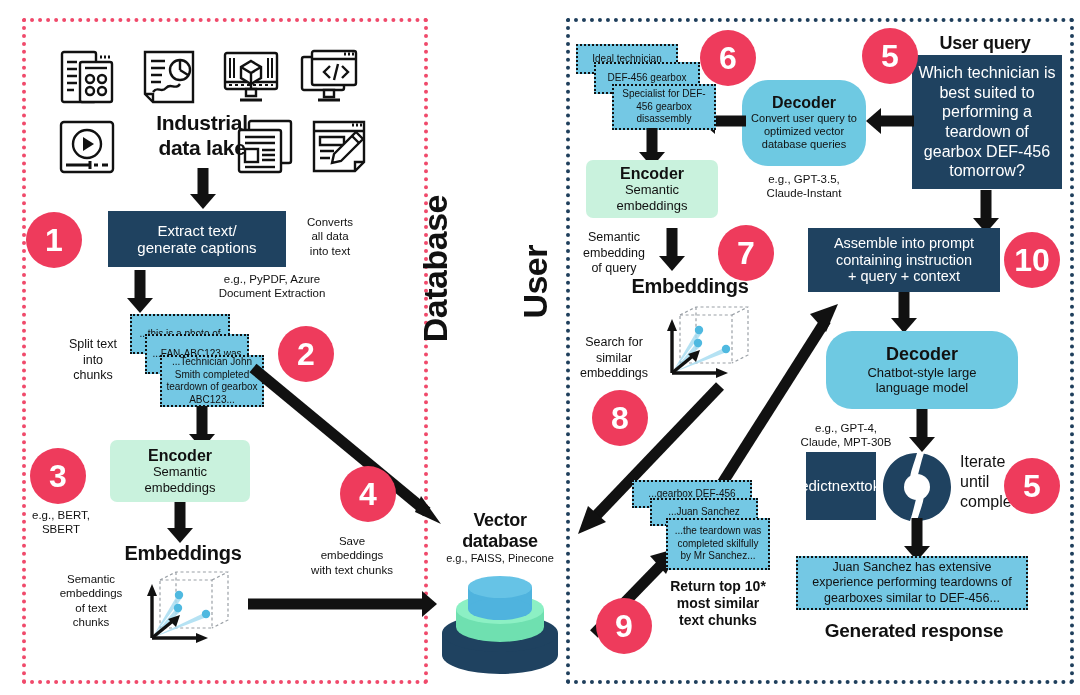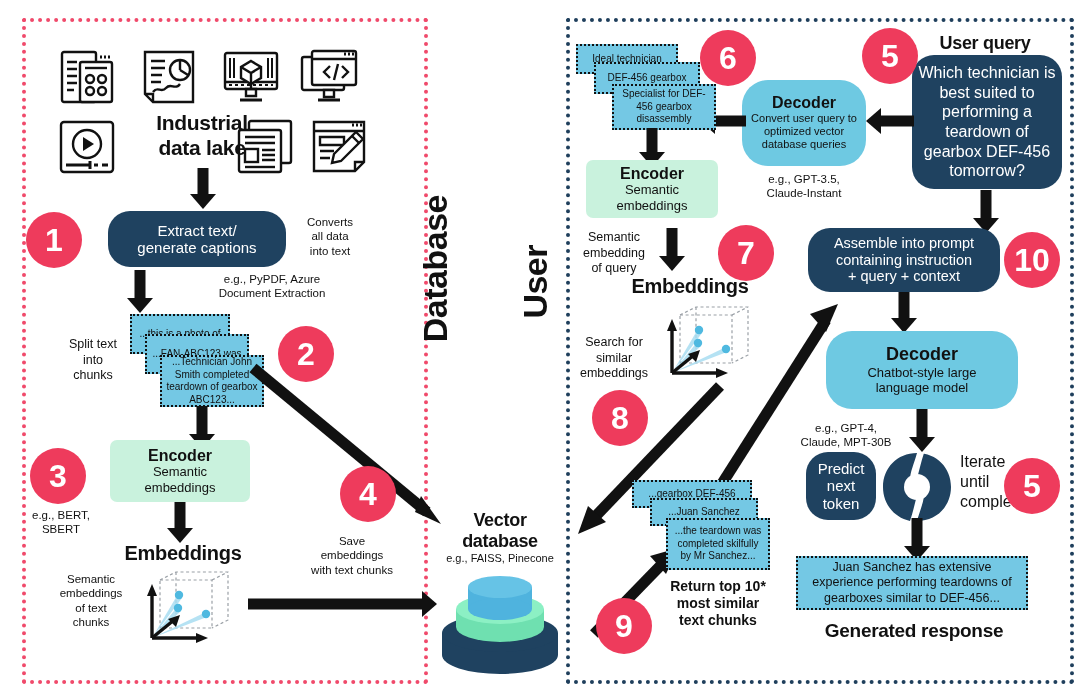--- a/index.html
+++ b/index.html
@@ -13,21 +13,21 @@
   #db-panel{left:22px;top:18px;width:398px;height:658px;border-color:#f04a6b;}
   #user-panel{left:566px;top:18px;width:500px;height:658px;border-color:#1f3f5c;}
 
   .vlabel{position:absolute;font-weight:bold;color:#111;letter-spacing:-.5px;
           writing-mode:vertical-rl;transform:rotate(180deg);}
   #db-label{left:416px;top:195px;font-size:34px;}
   #user-label{left:516px;top:245px;font-size:34px;}
 
   
   .navy{background:#1f4260;color:#fff;display:flex;align-items:center;justify-content:center;
-        text-align:center;line-height:1.15;font-size:15px;padding:16px 6px;box-sizing:border-box;border-radius:22px;}
+        text-align:center;line-height:1.15;font-size:15px;padding:16px 6px;box-sizing:border-box;}
   .cyan-round{background:#6ec9e2;border-radius:26px;display:flex;flex-direction:column;
         align-items:center;justify-content:center;text-align:center;box-sizing:border-box;padding:4px;}
   .mint{background:#c9f2dd;border-radius:7px;display:flex;flex-direction:column;
         align-items:center;justify-content:center;text-align:center;box-sizing:border-box;padding:3px;}
   .ttl{font-weight:bold;font-size:16px;line-height:1.1;}
   .sub{font-size:11px;line-height:1.2;}
   .sub13{font-size:13px;line-height:1.18;}
   .note{position:absolute;font-size:11.5px;line-height:1.25;text-align:center;color:#111;}
   .hdr{position:absolute;font-weight:bold;font-size:17px;text-align:center;color:#111;letter-spacing:-.3px;}
   .bold-sm{font-weight:bold;font-size:14px;line-height:1.2;text-align:center;}
@@ -405,21 +405,21 @@
   <div class="note" style="left:790px;top:421px;width:112px;">
     <div>e.g., GPT-4,</div>
     <div>Claude, MPT-30B</div>
   </div>
 
   <div class="abs" style="left:908px;top:409px;width:28px;height:44px;">
     <div class="shaft-v" style="top:0;width:11px;height:30px;"></div>
     <div class="head-d" style="top:28px;"></div>
   </div>
 
-  <div class="navy abs" style="left:806px;top:452px;width:70px;height:68px;flex-direction:column;font-size:15px;">
+  <div class="navy abs" style="left:806px;top:452px;width:70px;height:68px;flex-direction:row;font-size:15px;">
     <div>Predict</div>
     <div>next</div>
     <div>token</div>
   </div>
 
   <svg class="abs" style="left:880px;top:450px;" width="74" height="74">
     <path d="M37 3 C57 3 71 18 71 37 C71 56 57 71 37 71 C40 60 44 52 44 44 C44 38 39 37 37 45 C35 53 33 62 30 71 C13 67 3 53 3 37 C3 18 17 3 37 3 Z" fill="#1f4260"></path>
     <circle cx="37" cy="37" r="13" fill="#fff"></circle>
     <path d="M37 3 C34 14 30 22 30 30 C30 36 35 37 37 29 C39 21 41 12 44 3 Z" fill="#fff"></path>
   </svg>

